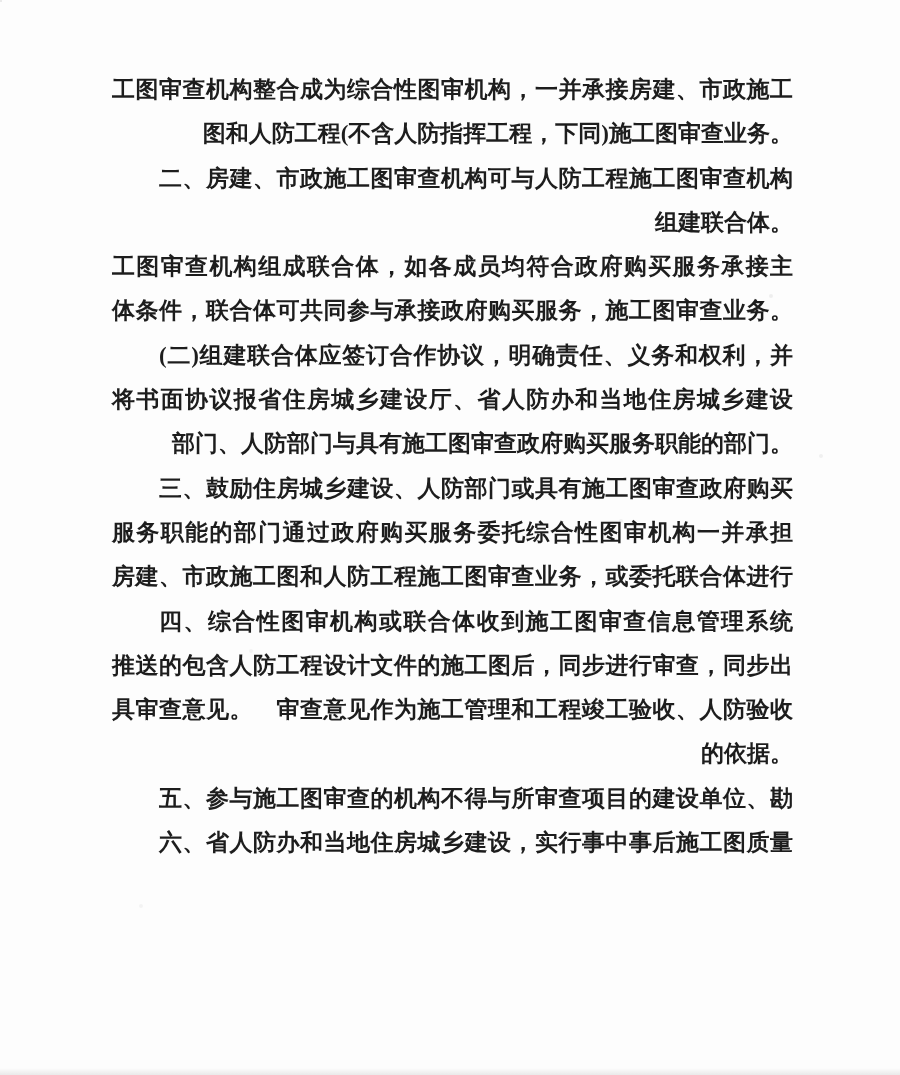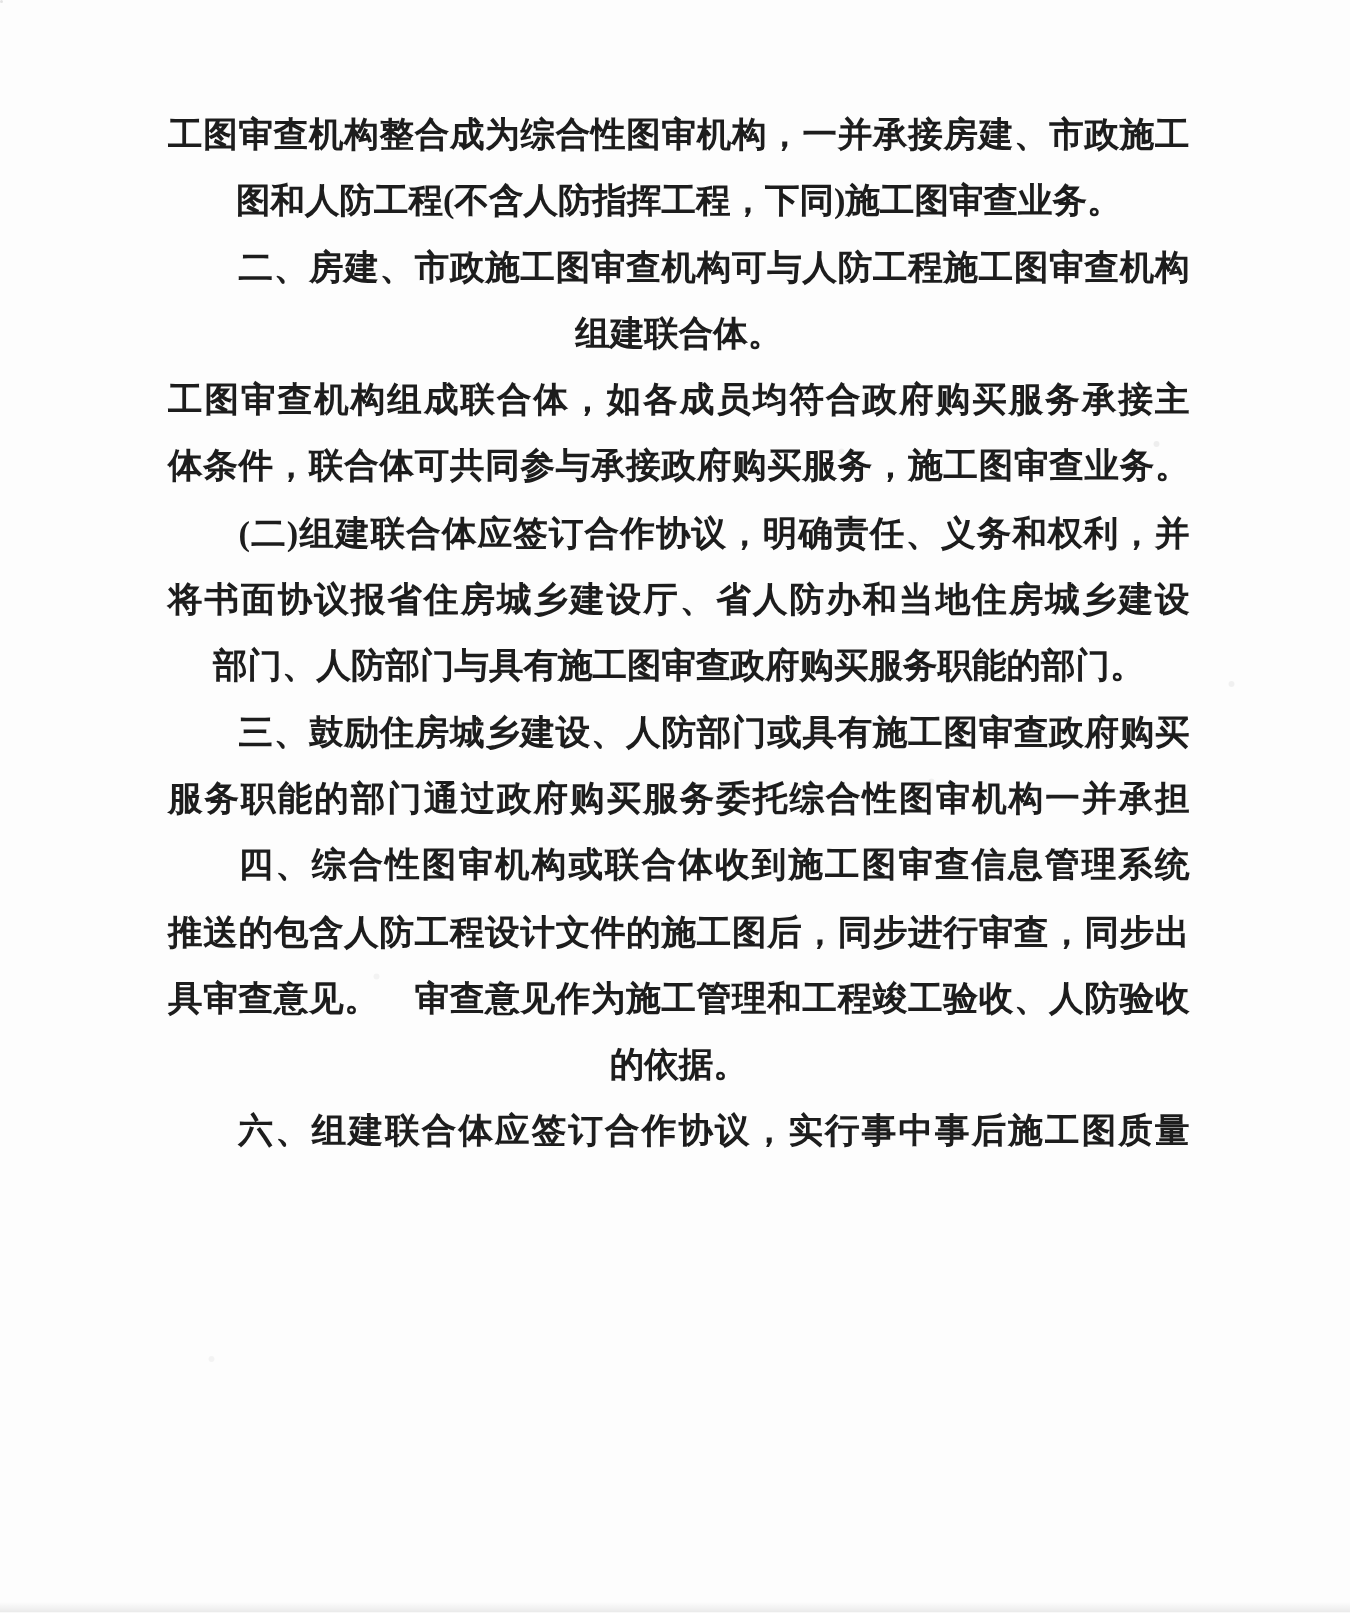--- a/index.html
+++ b/index.html
@@ -25,21 +25,21 @@
     top: 68px;
     width: 681px;
     font-family: "Liberation Serif", "DejaVu Serif", serif;
     font-size: 23px;
     line-height: 44.3px;
     font-weight: 600;
     color: var(--text-color, #1d1d1d);
   }
   .line {
     white-space: nowrap;
-    text-align: center;
+    text-align: right;
   }
   .line.full {
     text-align: justify;
     text-align-last: justify;
   }
   .line.indent {
     text-indent: 47px;
   }
   
   .speckles {
@@ -73,20 +73,22 @@
       <div class="line">图和人防工程(不含人防指挥工程，下同)施工图审查业务。</div>
       <div class="line full indent">二、房建、市政施工图审查机构可与人防工程施工图审查机构</div>
       <div class="line">组建联合体。</div>
       <div class="line full">工图审查机构组成联合体，如各成员均符合政府购买服务承接主</div>
       <div class="line full">体条件，联合体可共同参与承接政府购买服务，施工图审查业务。</div>
       <div class="line full indent">(二)组建联合体应签订合作协议，明确责任、义务和权利，并</div>
       <div class="line full">将书面协议报省住房城乡建设厅、省人防办和当地住房城乡建设</div>
       <div class="line">部门、人防部门与具有施工图审查政府购买服务职能的部门。</div>
       <div class="line full indent">三、鼓励住房城乡建设、人防部门或具有施工图审查政府购买</div>
       <div class="line full">服务职能的部门通过政府购买服务委托综合性图审机构一并承担</div>
+      <div class="line full">房建、市政施工图和人防工程施工图审查业务，或委托联合体进行</div>
       <div class="line full indent">四、综合性图审机构或联合体收到施工图审查信息管理系统</div>
       <div class="line full">推送的包含人防工程设计文件的施工图后，同步进行审查，同步出</div>
       <div class="line full">具审查意见。　审查意见作为施工管理和工程竣工验收、人防验收</div>
       <div class="line">的依据。</div>
-      <div class="line full indent">六、组建联合体应签订合作协议，实行事中事后施工图质量</div>
+      <div class="line full indent">五、参与施工图审查的机构不得与所审查项目的建设单位、勘</div>
+      <div class="line full indent">六、省人防办和当地住房城乡建设，实行事中事后施工图质量</div>
     </main>
   <div class="page-bottom-edge"></div>
 </div>
 
 </body></html>

